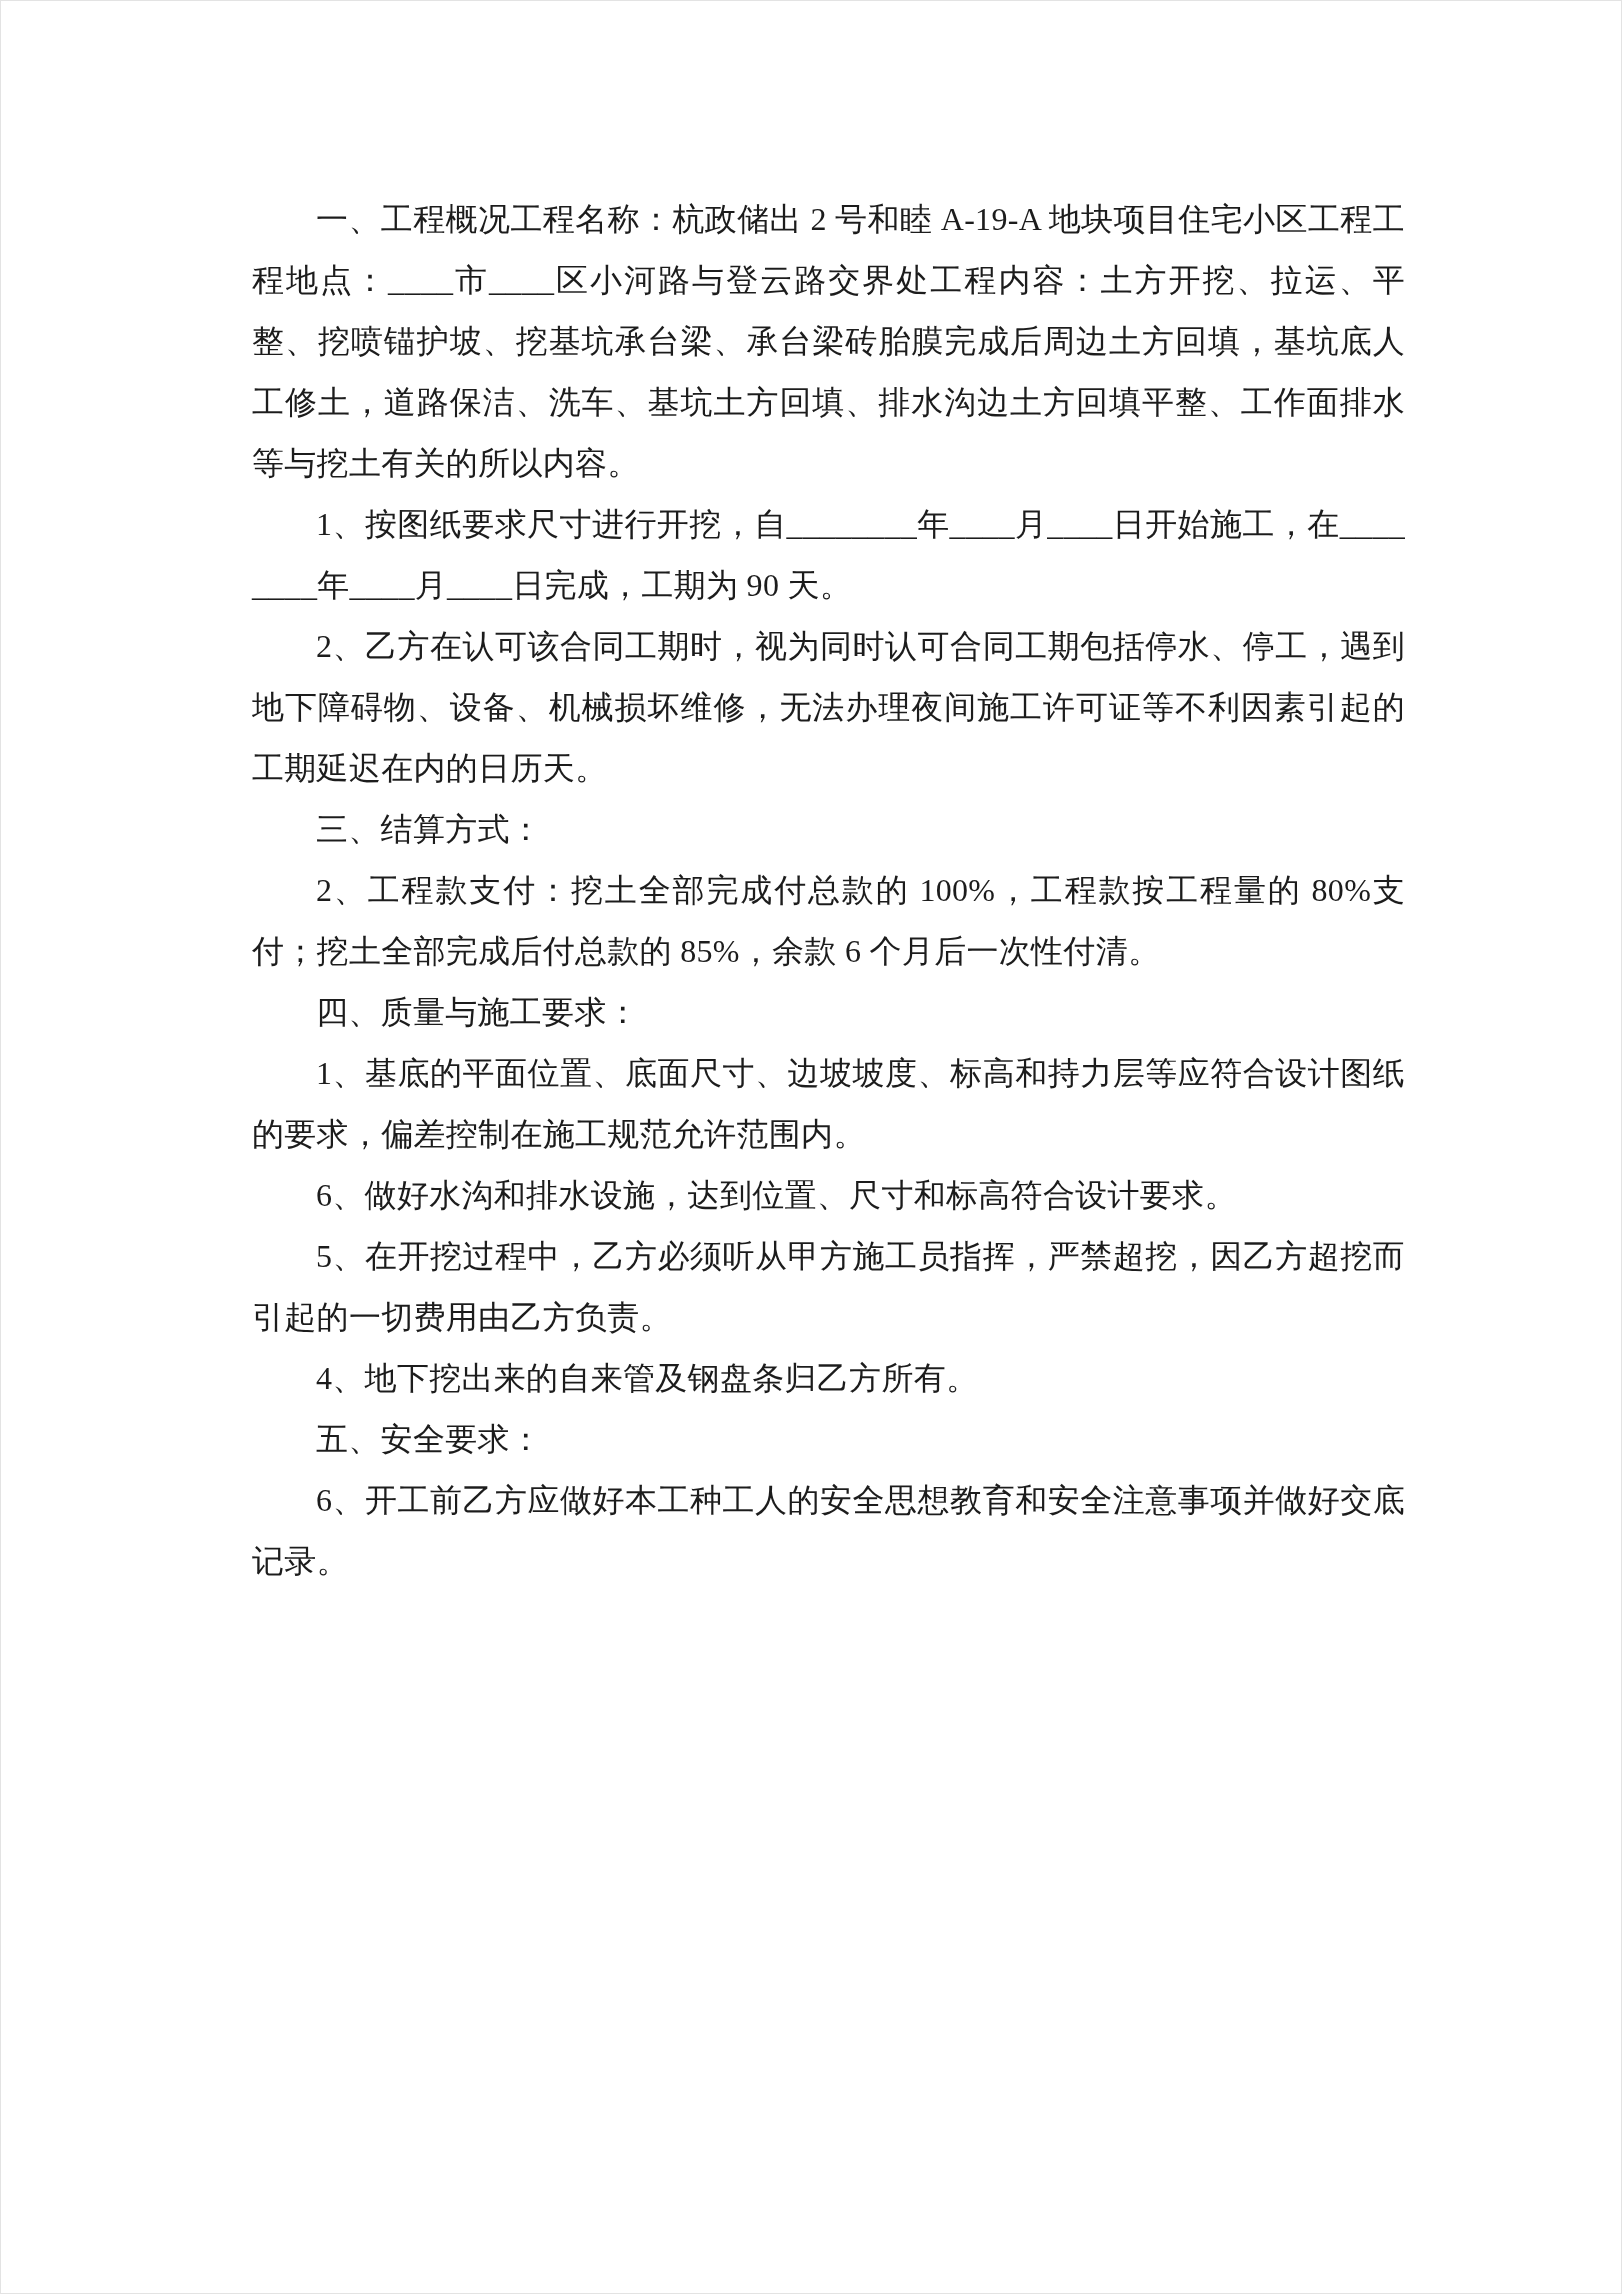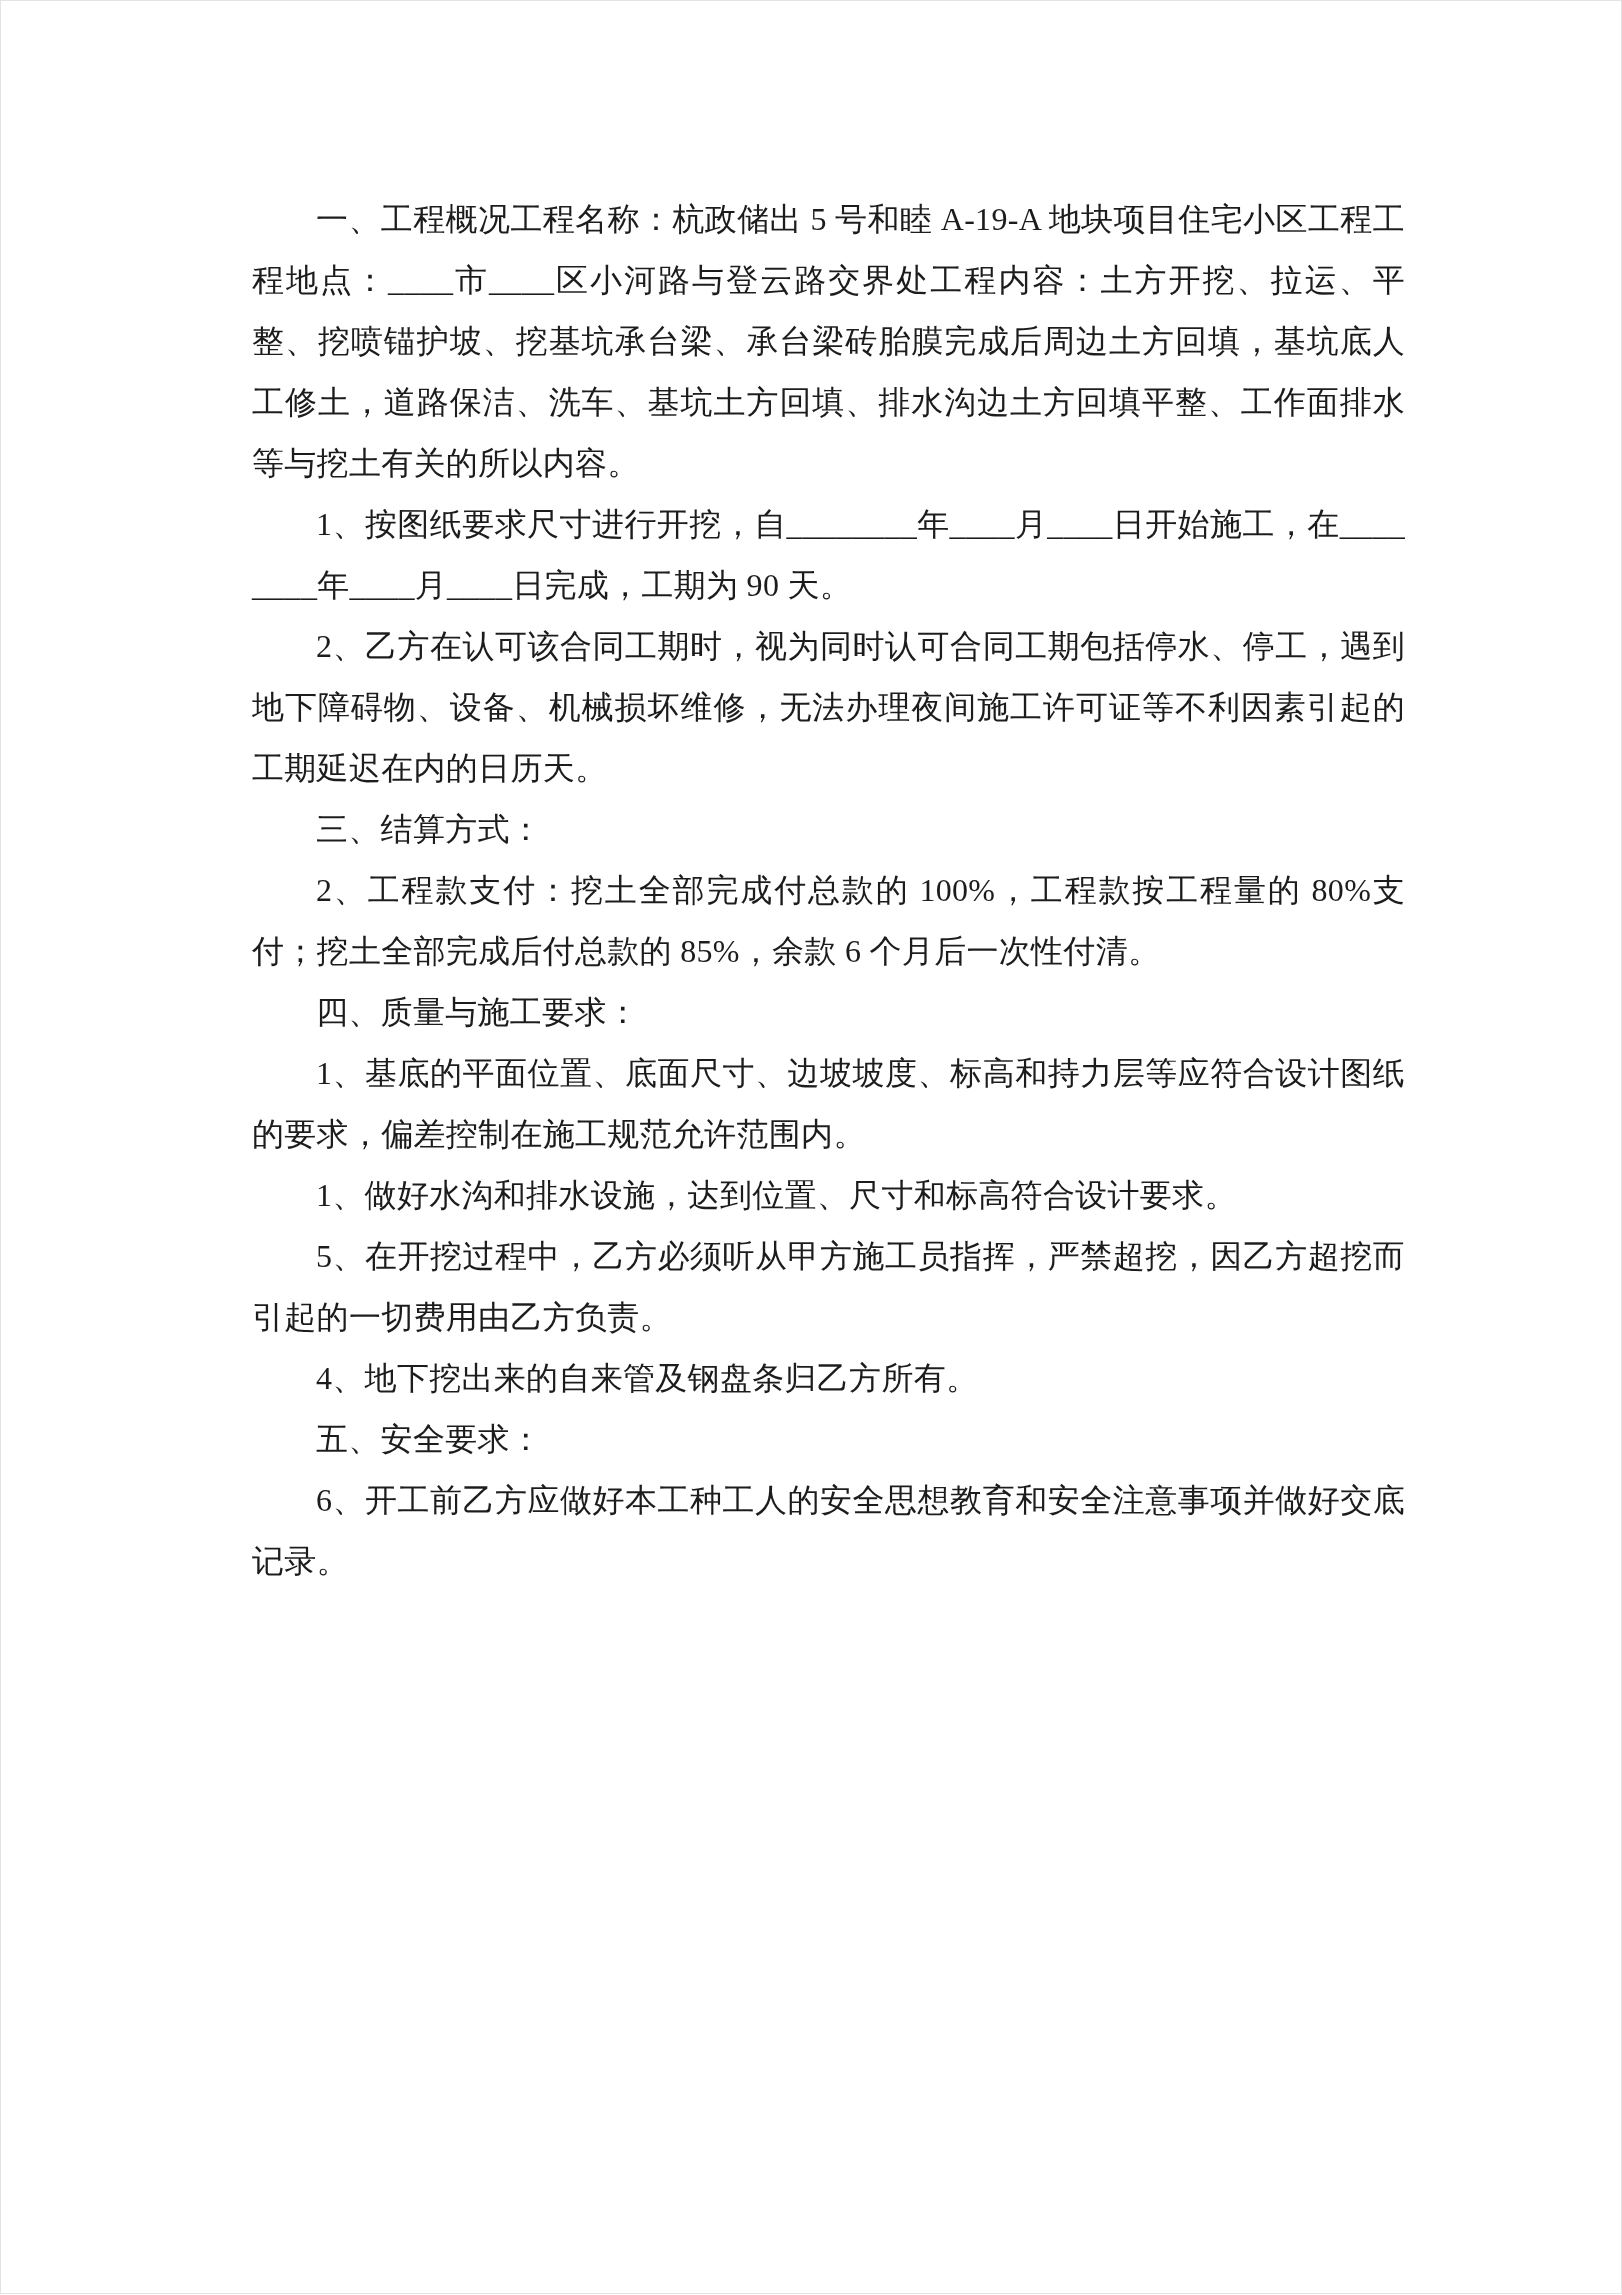--- a/index.html
+++ b/index.html
@@ -33,27 +33,27 @@
     text-indent: 2em;
     letter-spacing: 0.3px;
     word-break: break-all;
   }
 </style>
 </head>
 <body>
 
 <div class="page">
   <div class="doc-content">
-    <p>一、工程概况工程名称：杭政储出 5 号和睦 A-19-A 地块项目住宅小区工程工程地点：____市____区小河路与登云路交界处工程内容：土方开挖、拉运、平整、挖喷锚护坡、挖基坑承台梁、承台梁砖胎膜完成后周边土方回填，基坑底人工修土，道路保洁、洗车、基坑土方回填、排水沟边土方回填平整、工作面排水等与挖土有关的所以内容。</p>
+    <p>一、工程概况工程名称：杭政储出 2 号和睦 A-19-A 地块项目住宅小区工程工程地点：____市____区小河路与登云路交界处工程内容：土方开挖、拉运、平整、挖喷锚护坡、挖基坑承台梁、承台梁砖胎膜完成后周边土方回填，基坑底人工修土，道路保洁、洗车、基坑土方回填、排水沟边土方回填平整、工作面排水等与挖土有关的所以内容。</p>
     <p>1、按图纸要求尺寸进行开挖，自________年____月____日开始施工，在________年____月____日完成，工期为 90 天。</p>
     <p>2、乙方在认可该合同工期时，视为同时认可合同工期包括停水、停工，遇到地下障碍物、设备、机械损坏维修，无法办理夜间施工许可证等不利因素引起的工期延迟在内的日历天。</p>
     <p>三、结算方式：</p>
     <p>2、工程款支付：挖土全部完成付总款的 100%，工程款按工程量的 80%支付；挖土全部完成后付总款的 85%，余款 6 个月后一次性付清。</p>
     <p>四、质量与施工要求：</p>
     <p>1、基底的平面位置、底面尺寸、边坡坡度、标高和持力层等应符合设计图纸的要求，偏差控制在施工规范允许范围内。</p>
-    <p>1、做好水沟和排水设施，达到位置、尺寸和标高符合设计要求。</p>
+    <p>6、做好水沟和排水设施，达到位置、尺寸和标高符合设计要求。</p>
     <p>5、在开挖过程中，乙方必须听从甲方施工员指挥，严禁超挖，因乙方超挖而引起的一切费用由乙方负责。</p>
     <p>4、地下挖出来的自来管及钢盘条归乙方所有。</p>
     <p>五、安全要求：</p>
     <p>6、开工前乙方应做好本工种工人的安全思想教育和安全注意事项并做好交底记录。</p>
   </div>
 </div>
 
 
 </body></html>

